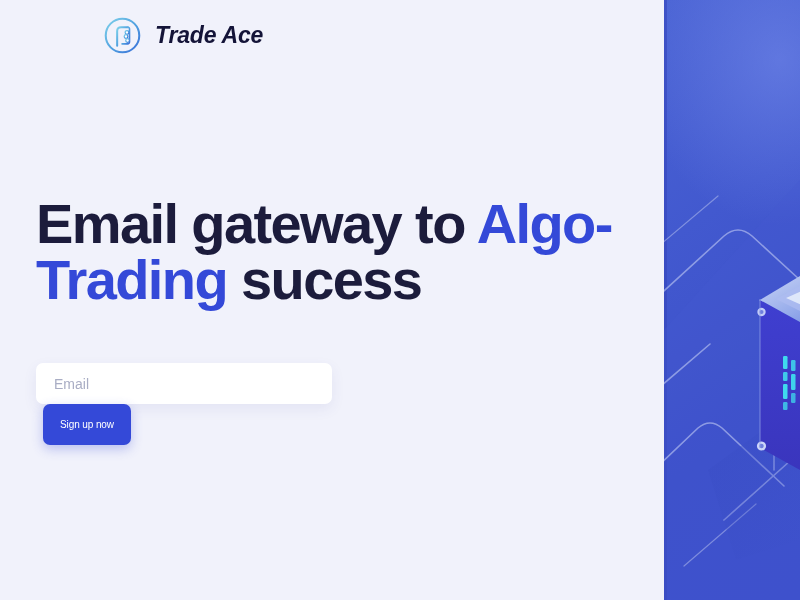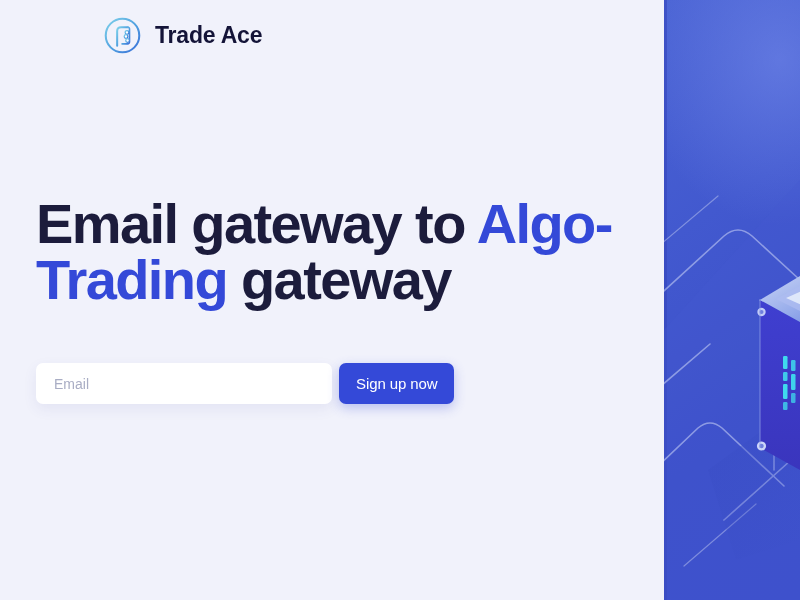--- a/index.html
+++ b/index.html
@@ -37,21 +37,21 @@
   }
 
   
   .brand{
     position:absolute; left:103px; top:16px;
     display:flex; align-items:center; gap:13px;
   }
   .brand-mark{ width:39px; height:39px; display:block; }
   .brand-name{
     font-size:23px; font-weight:bold; color:#141438;
-    letter-spacing:-0.2px; line-height:1;
+    letter-spacing:-0.2px; line-height:1;font-style:italic;
   }
 
   
   .headline{
     position:absolute; left:36px; top:196px;
     width:610px;
     font-size:56px; line-height:1.0;
     font-weight:bold; letter-spacing:-1.6px;
     color:#1c1c3c;
   }
@@ -60,21 +60,21 @@
   
   .subtitle{
     position:absolute; left:36px; top:328px;
     font-size:12.5px; color:#c8cbec; letter-spacing:0.1px;
     white-space:nowrap;
   }
 
   
   .signup{
     position:absolute; left:36px; top:363px;
-    display:flex; align-items:center;
+    display:flex; align-items:flex-start;flex-direction:column;
   }
   .email-input{
     width:296px; height:41px;
     border:none; outline:none;
     border-radius:7px;
     background:#ffffff;
     box-shadow:0 5px 14px rgba(60,70,150,.08);
     padding:0 18px;
     font-family:"Liberation Sans", sans-serif;
     font-size:14px; color:#2a2a48;
@@ -82,21 +82,21 @@
   .email-input::placeholder{ color:#a9adc4; }
   .signup-button{
     margin-left:7px;
     height:41px;
     padding:0 17px;
     border:none; outline:none; cursor:pointer;
     border-radius:7px;
     background:#3449d8;
     box-shadow:0 4px 12px rgba(52,73,216,.30);
     font-family:"Liberation Sans", sans-serif;
-    font-size:15px; color:#ffffff;
+    font-size:10px; color:#ffffff;
     letter-spacing:-0.1px;
     white-space:nowrap;
   }
 </style>
 </head>
 <body>
 
 <div class="content">
 
   <div class="brand">
@@ -116,21 +116,21 @@
         <path d="M17.8 21.0 L22.0 21.0" fill="none" stroke="url(#lg)" stroke-width="1.5" stroke-linecap="round"></path>
         <path d="M17.8 25.2 L23.6 25.2" fill="none" stroke="url(#lg)" stroke-width="1.5" stroke-linecap="round"></path>
         <circle cx="24.6" cy="16.8" r="1.9" fill="#ffffff" stroke="url(#lg)" stroke-width="1.3"></circle>
         <circle cx="23.6" cy="21.0" r="1.9" fill="#ffffff" stroke="url(#lg)" stroke-width="1.3"></circle>
         <circle cx="25.2" cy="25.2" r="1.9" fill="#ffffff" stroke="url(#lg)" stroke-width="1.3"></circle>
       </svg>
     </span>
     <span class="brand-name">Trade Ace</span>
   </div>
 
-  <h1 class="headline"><span>Email gateway to </span><span class="accent">Algo-Trading</span><span> gateway</span></h1>
+  <h1 class="headline"><span>Email gateway to </span><span class="accent">Algo-Trading</span><span> sucess</span></h1>
 
 
   <form class="signup">
     <input class="email-input" type="text" placeholder="Email" style="">
     <button class="signup-button">Sign up now</button>
   </form>
 </div>
 
 <div class="right-panel">
   <div class="panel-glow"></div>

